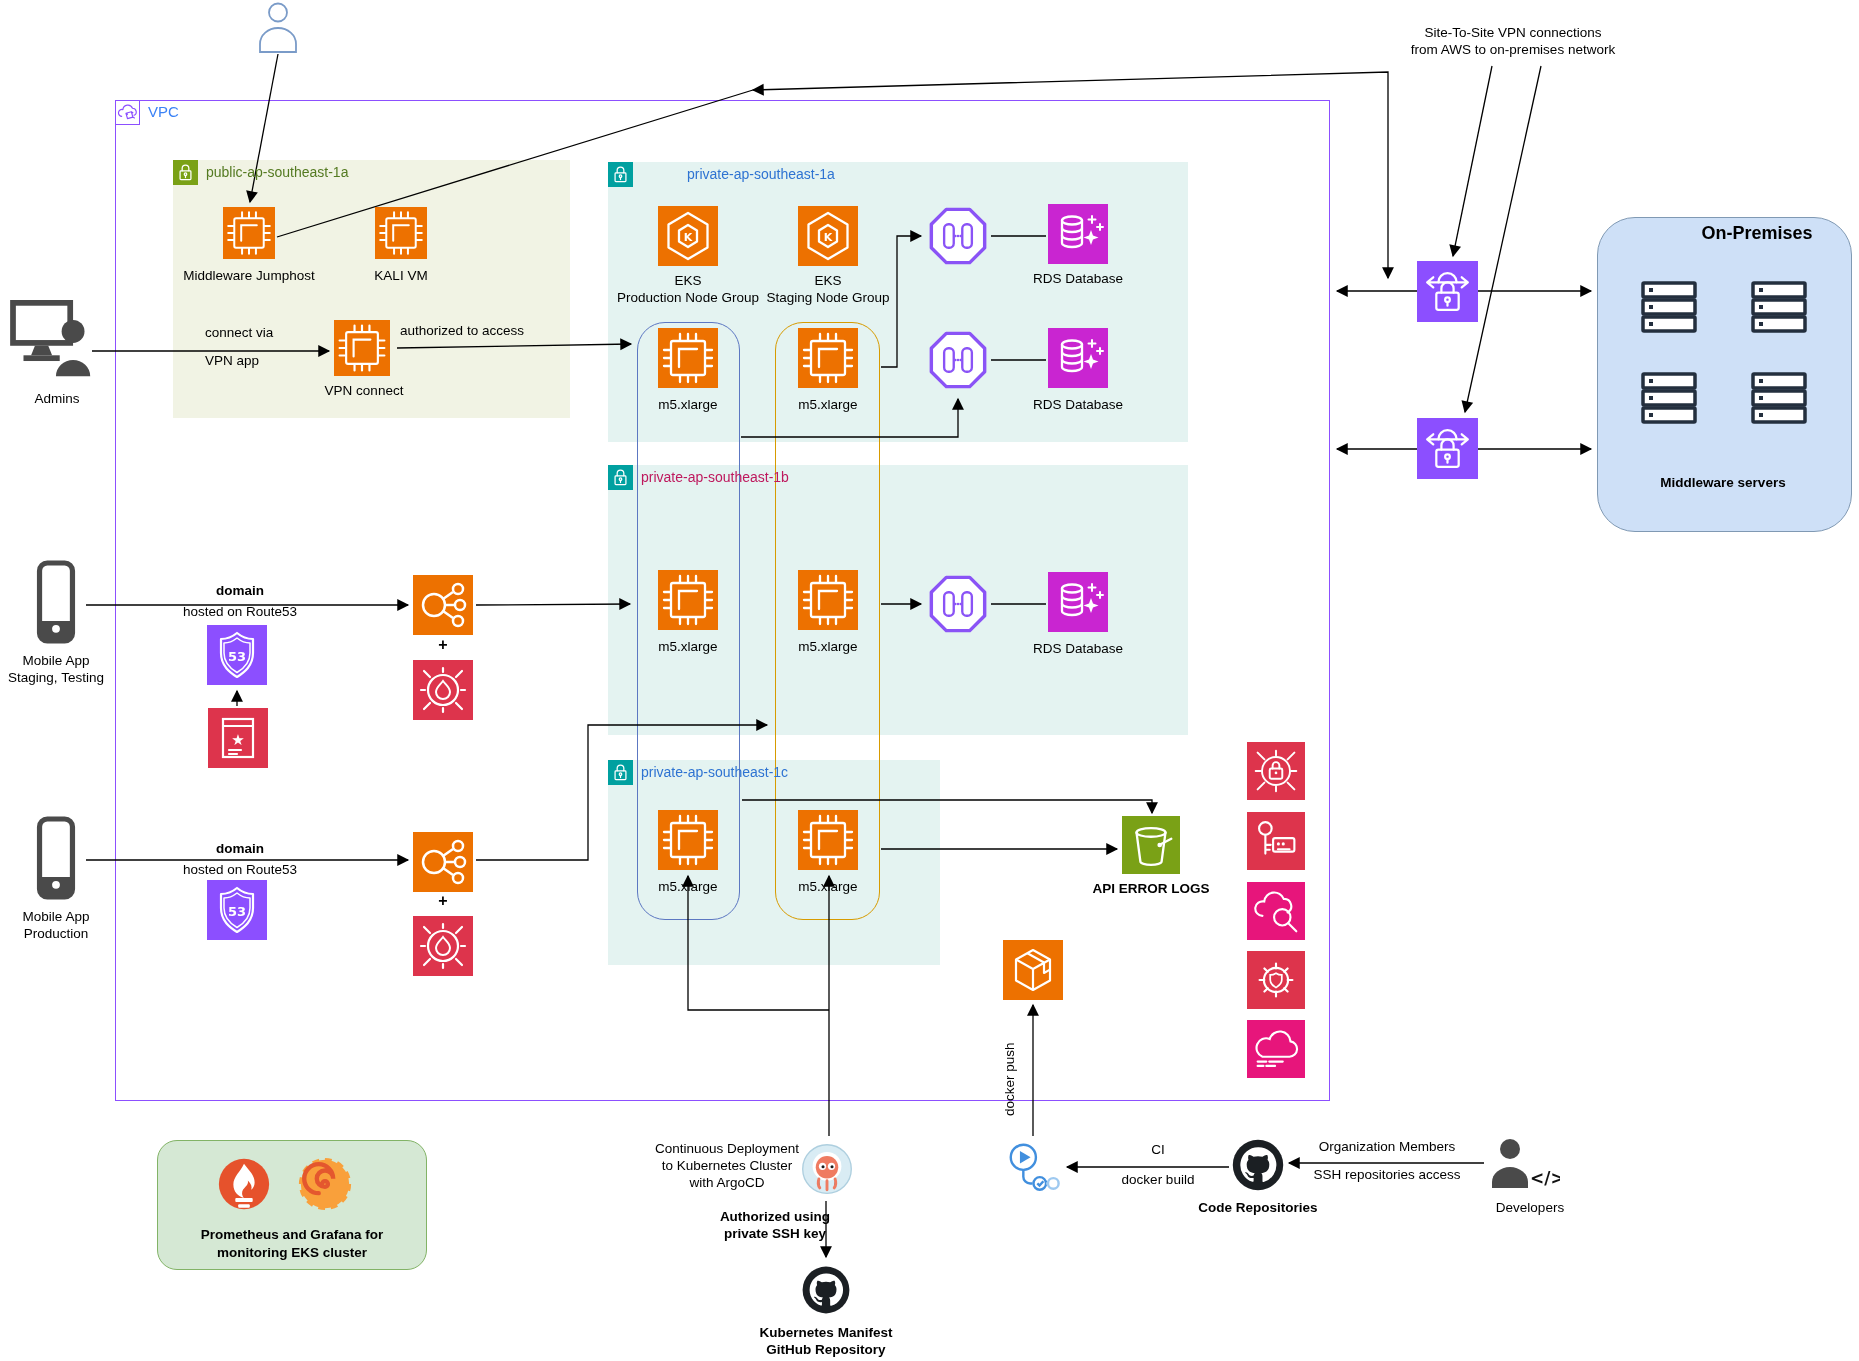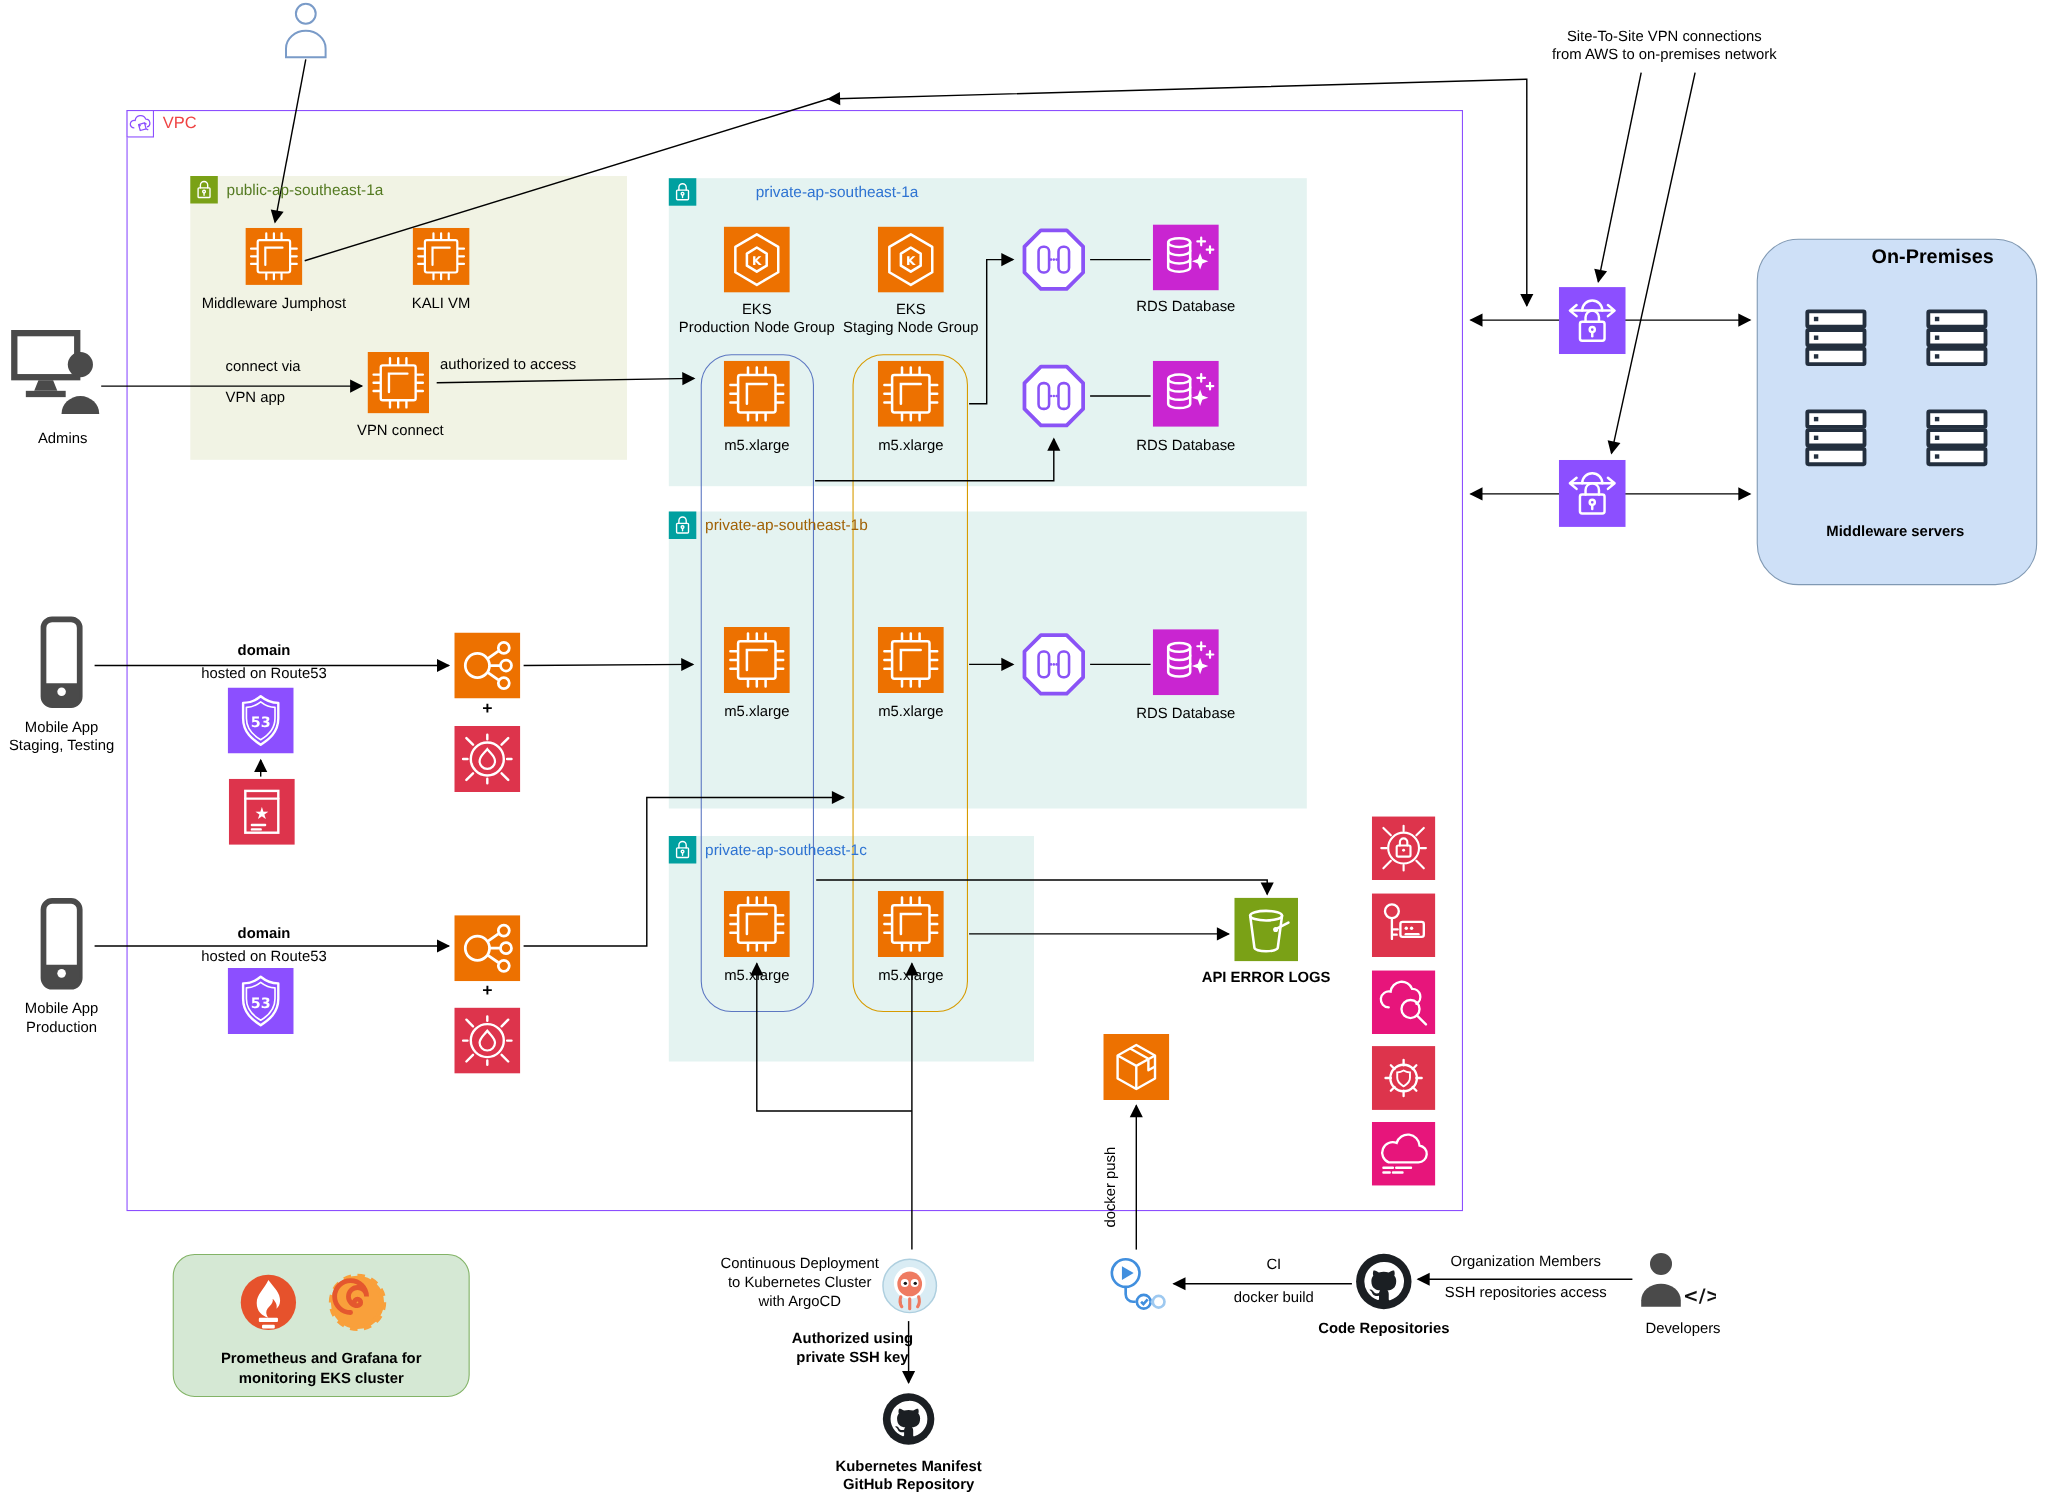--- a/index.html
+++ b/index.html
@@ -330,42 +330,42 @@
       <path d="M1229,1167 L1067,1167" marker-end="url(#ah)"></path>
       <path d="M1484,1163 L1289,1163" marker-end="url(#ah)"></path>
     </g>
   </svg>
 
   <div class="n z3 box" style="left:115px;top:100px;width:25px;height:25px;background:#fff;border:1.5px solid #8C4FFF;">
     <svg class="ic">
         <use href="#sym-vpccloud"></use>
       </svg>
     </div>
-  <div class="ll z3" style="left:148px;top:103px;font-size:15px;color:#ef4444;">VPC</div>
+  <div class="ll z3" style="left:148px;top:103px;font-size:15px;color:#3b82f6;">VPC</div>
 
   <div class="n z3" style="left:173px;top:160px;width:25px;height:25px;background:#7AA116;">
     <svg class="ic">
         <use href="#sym-lock"></use>
       </svg>
     </div>
   <div class="ll z3 sub" style="left:206px;top:164px;color:#547A21;">public-ap-southeast-1a</div>
 
   <div class="n z3" style="left:608px;top:162px;width:25px;height:25px;background:#00A0A0;">
     <svg class="ic">
         <use href="#sym-lock"></use>
       </svg>
     </div>
   <div class="ll z3 sub" style="left:641px;top:166px;color:#2E73D2;margin-left:46px;">private-ap-southeast-1a</div>
 
   <div class="n z3" style="left:608px;top:465px;width:25px;height:25px;background:#00A0A0;">
     <svg class="ic">
         <use href="#sym-lock"></use>
       </svg>
     </div>
-  <div class="ll z3 sub" style="left:641px;top:469px;color:#a16207;">private-ap-southeast-1b</div>
+  <div class="ll z3 sub" style="left:641px;top:469px;color:#be185d;">private-ap-southeast-1b</div>
 
   <div class="n z3" style="left:608px;top:760px;width:25px;height:25px;background:#00A0A0;">
     <svg class="ic">
         <use href="#sym-lock"></use>
       </svg>
     </div>
   <div class="ll z3 sub" style="left:641px;top:764px;color:#2E73D2;">private-ap-southeast-1c</div>
 
   <div class="n z3" style="left:255px;top:2px;width:46px;height:52px;">
     <svg class="ic">

